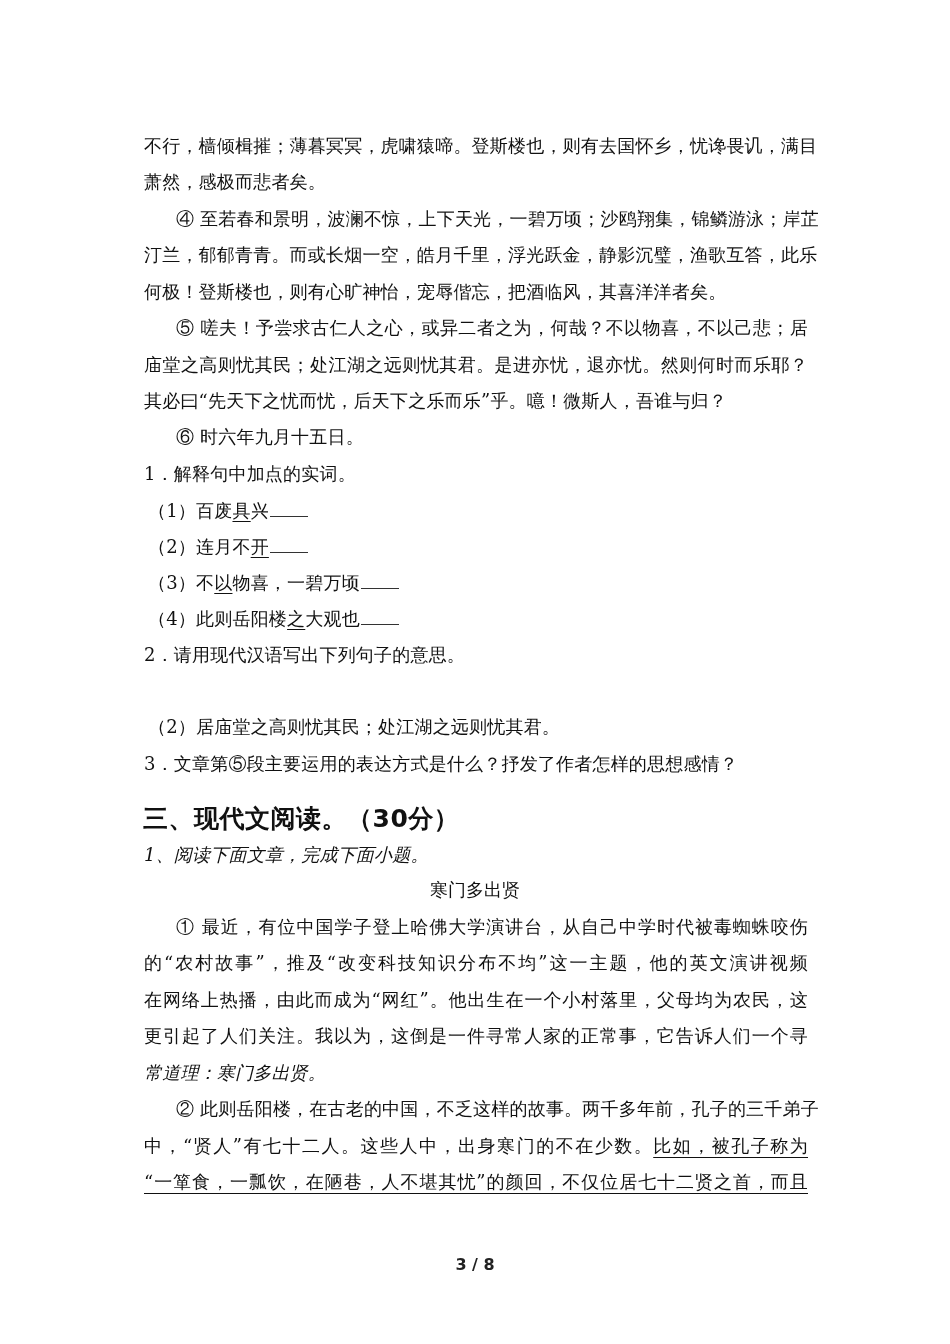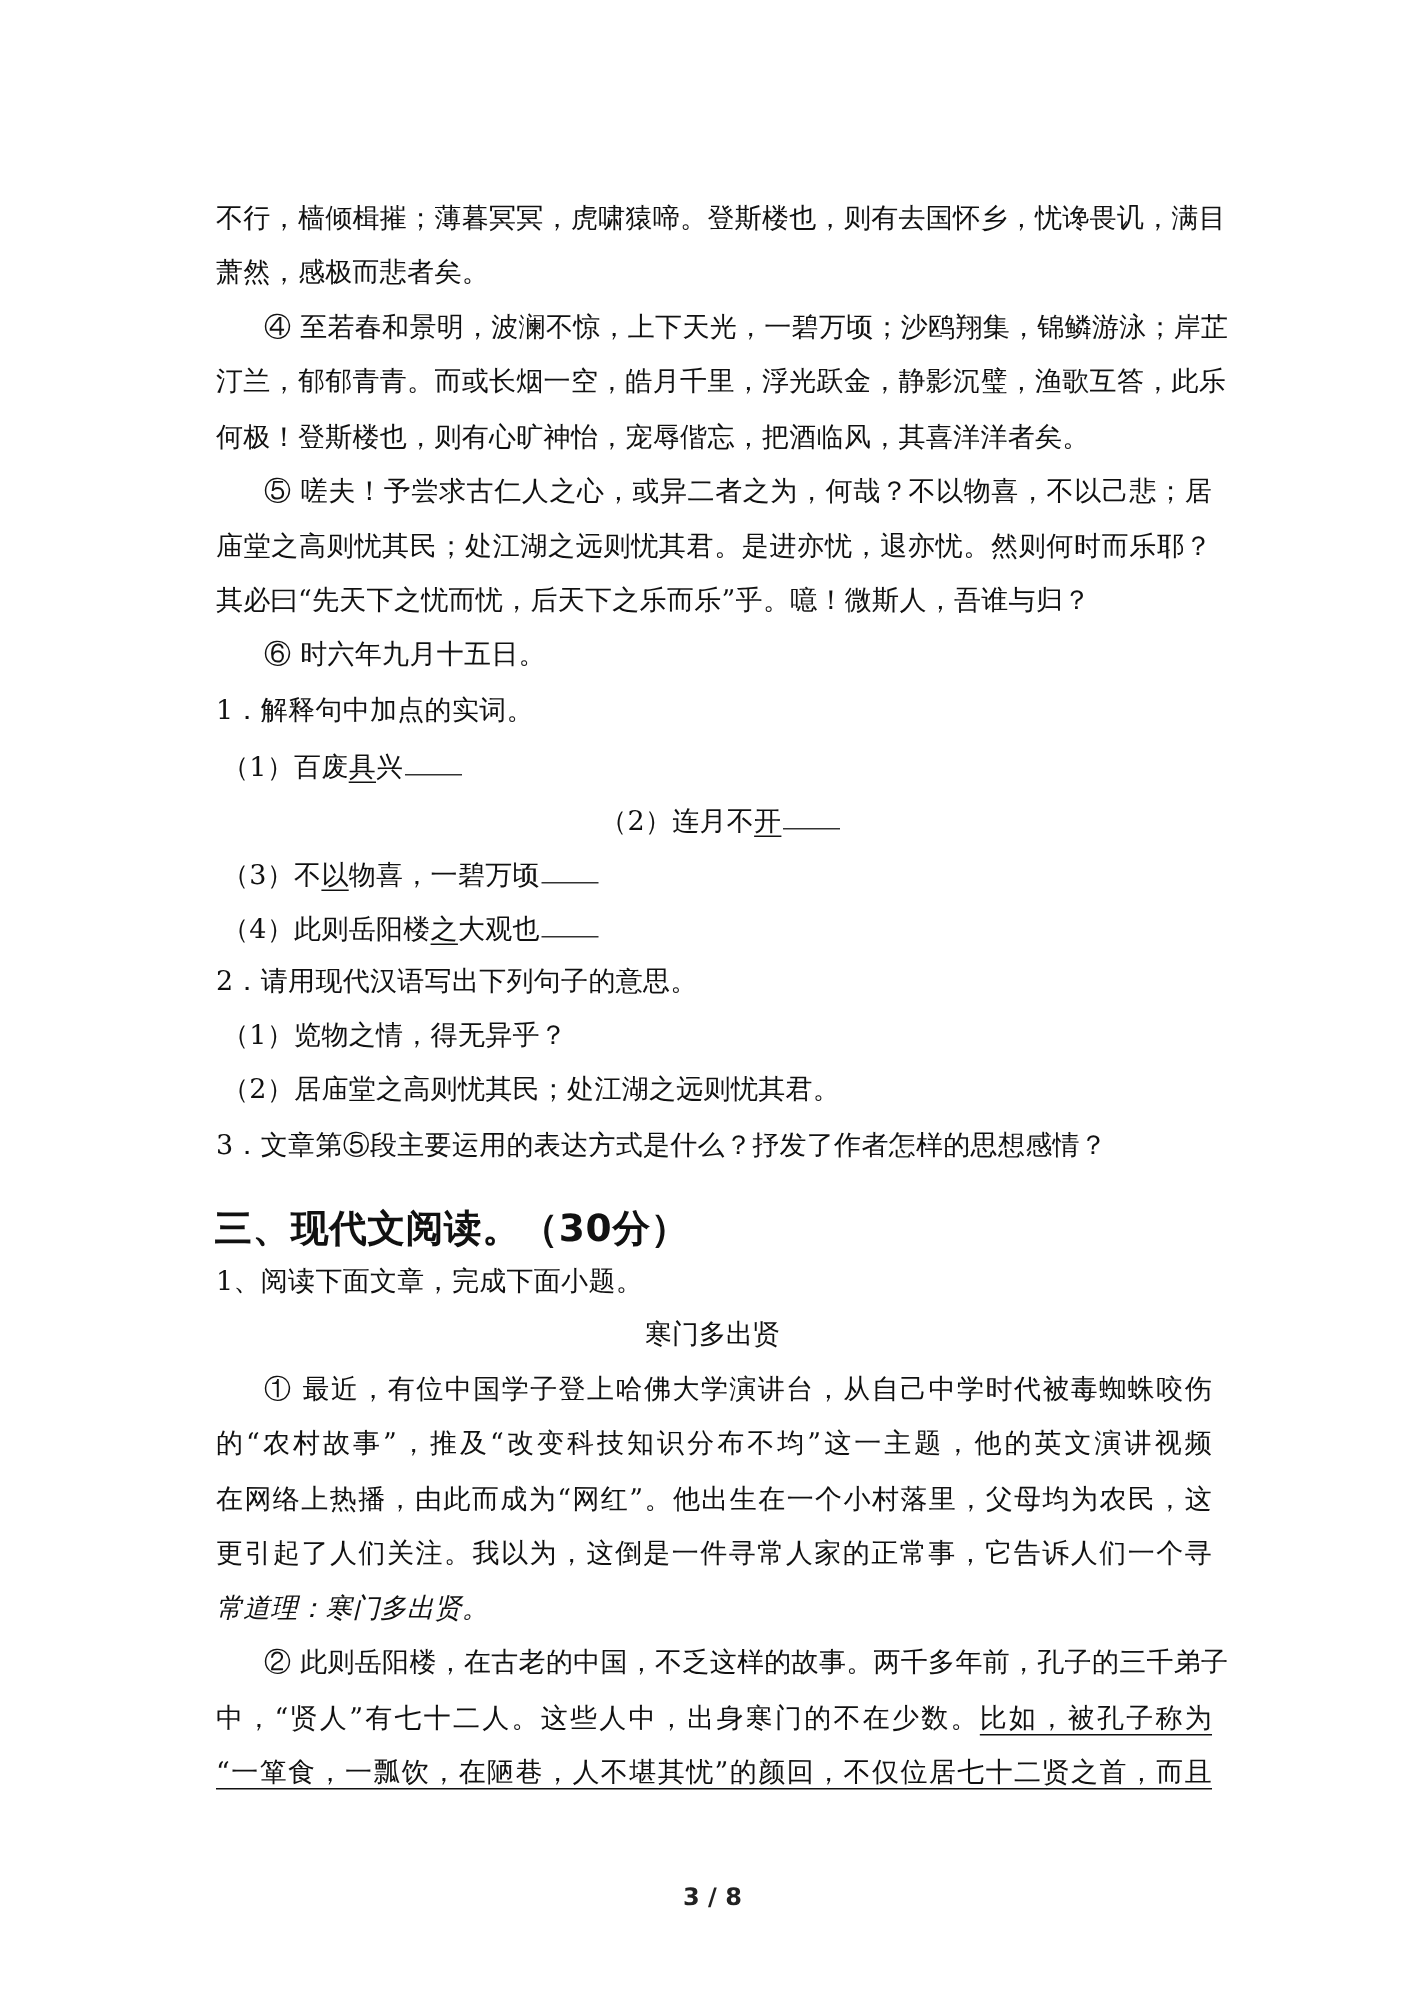--- a/index.html
+++ b/index.html
@@ -103,40 +103,39 @@
   <div class="line justify" style="top:341px;">庙堂之高则忧其民；处江湖之远则忧其君。是进亦忧，退亦忧。然则何时而乐耶？</div>
   <div class="line" style="top:377px;">其必曰“先天下之忧而忧，后天下之乐而乐”乎。噫！微斯人，吾谁与归？</div>
   <div class="line indent" style="top:413px;">⑥ 时六年九月十五日。</div>
 
   <div class="line" style="top:450px;">1．解释句中加点的实词。</div>
 
   <div class="line sub" style="top:486px;">
     <span>（1）</span><span>百废</span><span class="u">具</span><span>兴</span><span class="blank"></span>
   </div>
 
-  <div class="line sub" style="top:522px;text-align:center;">
+  <div class="line sub" style="top:522px;">
     <span>（2）</span><span>连月不</span><span class="u">开</span><span></span><span class="blank"></span>
   </div>
 
   <div class="line sub" style="top:558px;">
     <span>（3）</span><span>不</span><span class="u">以</span><span>物喜，一碧万顷</span><span class="blank"></span>
   </div>
 
   <div class="line sub" style="top:594px;">
     <span>（4）</span><span>此则岳阳楼</span><span class="u">之</span><span>大观也</span><span class="blank"></span>
   </div>
 
   <div class="line" style="top:631px;">2．请用现代汉语写出下列句子的意思。</div>
-  <div class="line sub" style="top:667px;">（1）览物之情，得无异乎？</div>
   <div class="line sub" style="top:703px;">（2）居庙堂之高则忧其民；处江湖之远则忧其君。</div>
 
   <div class="line" style="top:740px;">3．文章第⑤段主要运用的表达方式是什么？抒发了作者怎样的思想感情？</div>
 
   <div class="heading" style="top:791px;">三、现代文阅读。（30分）</div>
-  <div class="line" style="top:831px;">1、阅读下面文章，完成下面小题。</div>
+  <div class="line" style="top:831px;font-style:italic;">1、阅读下面文章，完成下面小题。</div>
   <div class="center-title" style="top:866px;">寒门多出贤</div>
 
   <div class="line indent justify" style="top:903px;">① 最近，有位中国学子登上哈佛大学演讲台，从自己中学时代被毒蜘蛛咬伤</div>
   <div class="line justify" style="top:939px;">的“农村故事”，推及“改变科技知识分布不均”这一主题，他的英文演讲视频</div>
   <div class="line justify" style="top:976px;">在网络上热播，由此而成为“网红”。他出生在一个小村落里，父母均为农民，这</div>
   <div class="line justify" style="top:1012px;">更引起了人们关注。我以为，这倒是一件寻常人家的正常事，它告诉人们一个寻</div>
   <div class="line" style="top:1049px;font-style:italic;">常道理：寒门多出贤。</div>
   <div class="line indent justify" style="top:1085px;">② 此则岳阳楼，在古老的中国，不乏这样的故事。两千多年前，孔子的三千弟子</div>
   <div class="line justify under-line" style="top:1158px;">“一箪食，一瓢饮，在陋巷，人不堪其忧”的颜回，不仅位居七十二贤之首，而且</div>
   <div class="line justify" style="top:1122px;"><span>中，“贤人”有七十二人。这些人中，出身寒门的不在少数。</span><span class="under-line">比如，被孔子称为</span></div>

